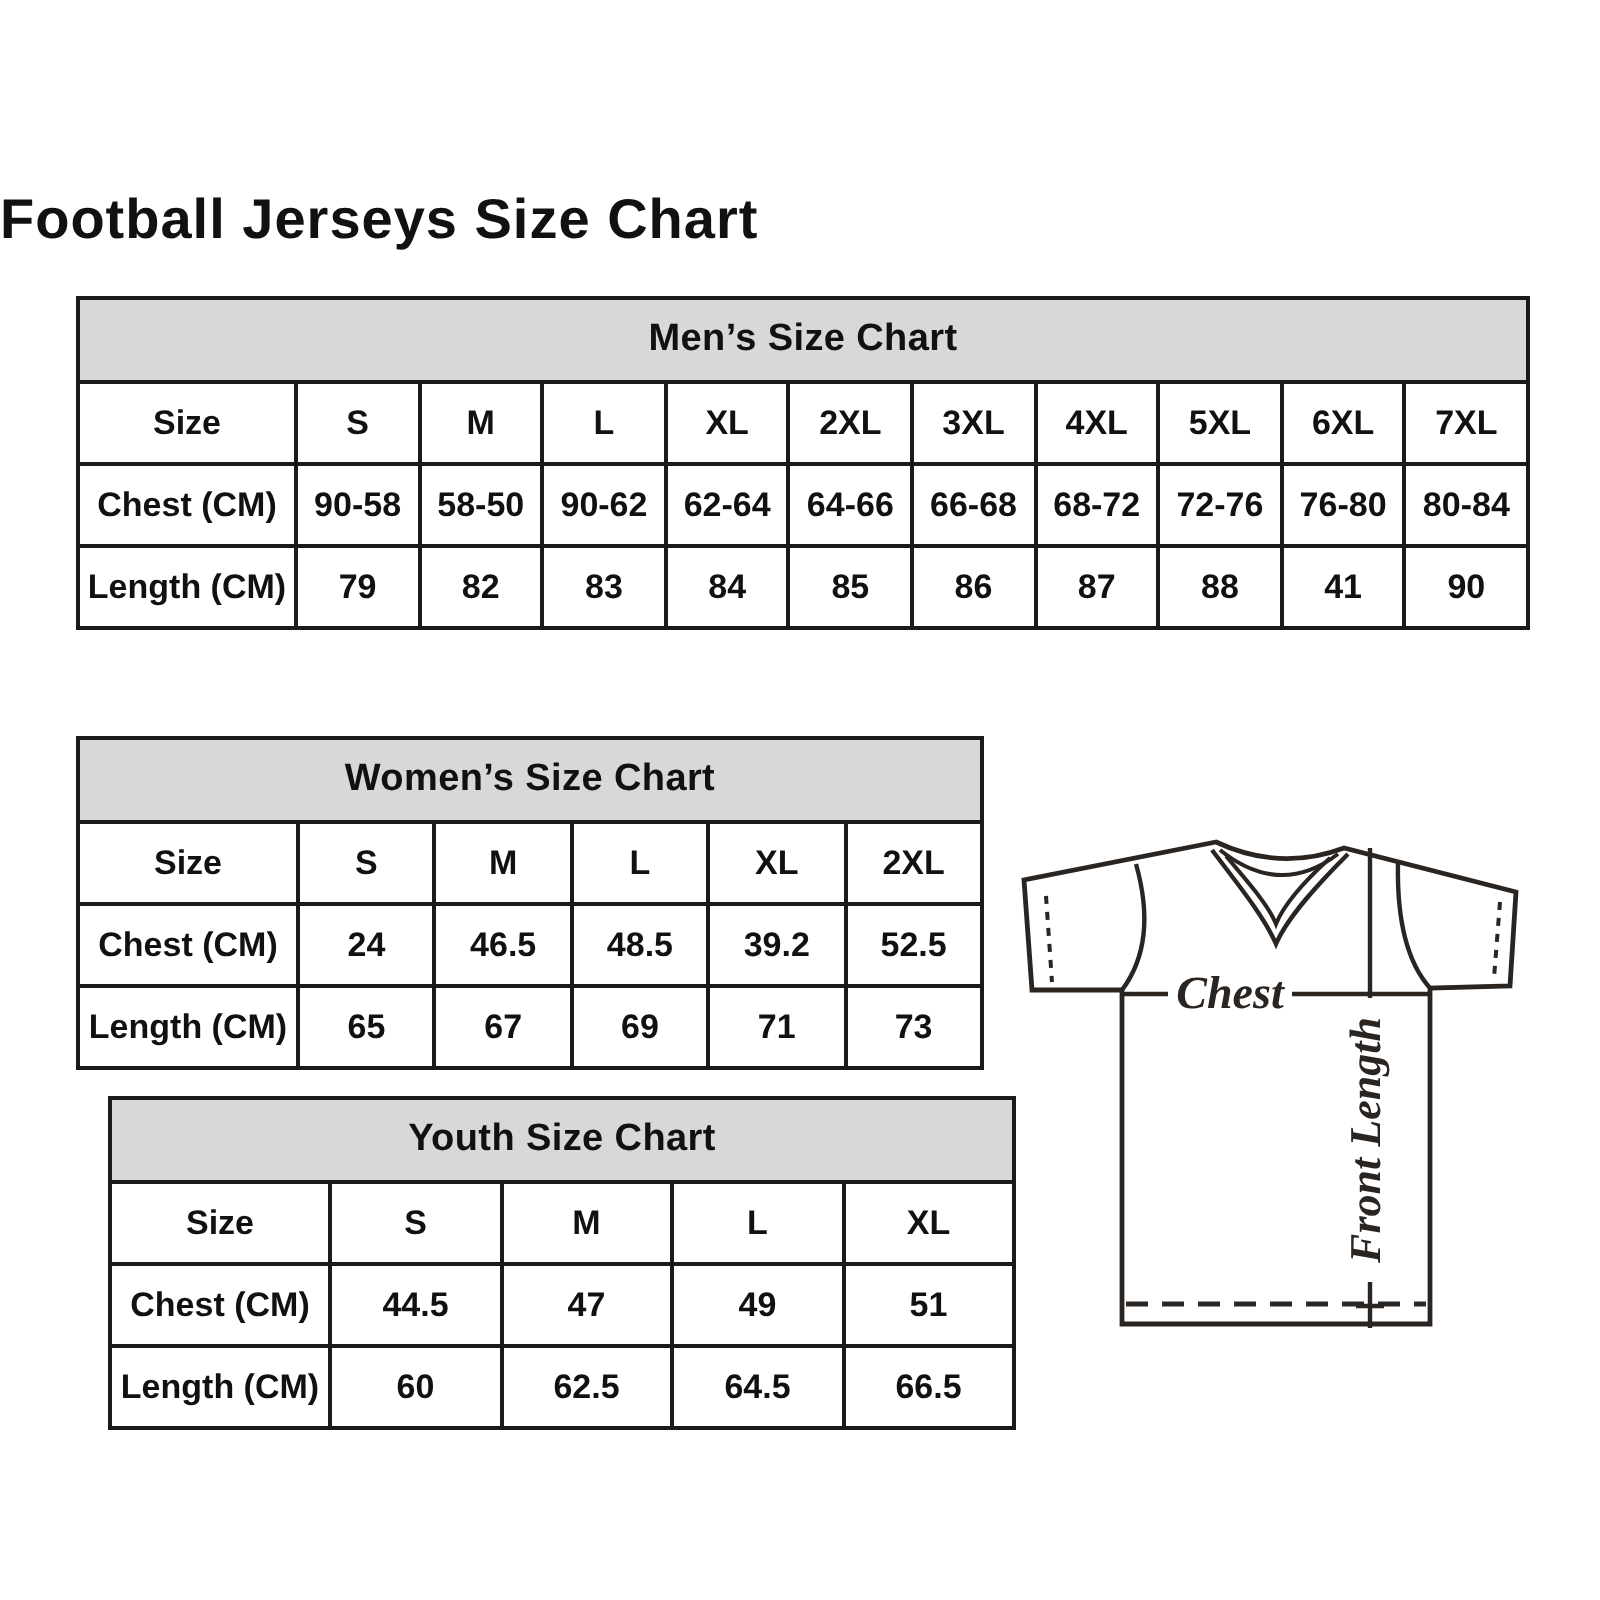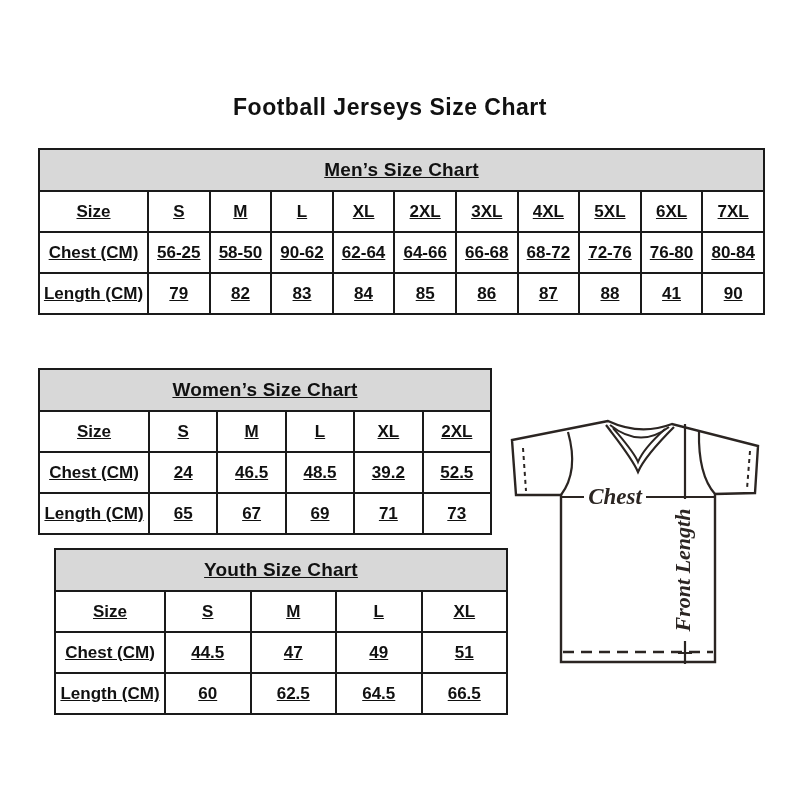--- a/index.html
+++ b/index.html
@@ -7,26 +7,26 @@
     --border:#1a1a1a;
     --diagram_line:#2b2522;
     --text:#111111;
   }
   html,body{margin:0;padding:0;background:#ffffff;}
   .page{
     position:relative;width:800px;height:800px;background:#ffffff;overflow:hidden;
     font-family:"Liberation Sans",sans-serif;color:var(--text);
   }
   .title{
-    position:absolute;top:94px;left:0;width:780px;text-align:center;
-    font-size:23px;font-weight:bold;letter-spacing:0.5px;
+    position:absolute;top:94px;left:0;width:780px;text-align:left;
+    font-size:28px;font-weight:bold;letter-spacing:0.5px;
   }
   table{
     position:absolute;border-collapse:collapse;table-layout:fixed;
-    font-family:"Liberation Sans",sans-serif;font-weight:bold;color:var(--text);text-decoration:underline;
+    font-family:"Liberation Sans",sans-serif;font-weight:bold;color:var(--text);
   }
   table.men{left:38px;top:148px;width:727px;}
   table.women{left:38px;top:368px;width:454px;}
   table.youth{left:54px;top:548px;width:454px;}
   th,td{
     border:2px solid var(--border);text-align:center;vertical-align:middle;
     font-size:17px;height:39px;padding:0 2px;overflow:hidden;
   }
   th.band{background:var(--header_bg);font-size:19px;height:40px;letter-spacing:0.2px;}
   col.label{width:109px;}
@@ -70,21 +70,21 @@
       <td>XL</td>
       <td>2XL</td>
       <td>3XL</td>
       <td>4XL</td>
       <td>5XL</td>
       <td>6XL</td>
       <td>7XL</td>
     </tr>
     <tr>
       <td>Chest (CM)</td>
-      <td>56-25</td>
+      <td>90-58</td>
       <td>58-50</td>
       <td>90-62</td>
       <td>62-64</td>
       <td>64-66</td>
       <td>66-68</td>
       <td>68-72</td>
       <td>72-76</td>
       <td>76-80</td>
       <td>80-84</td>
     </tr>

